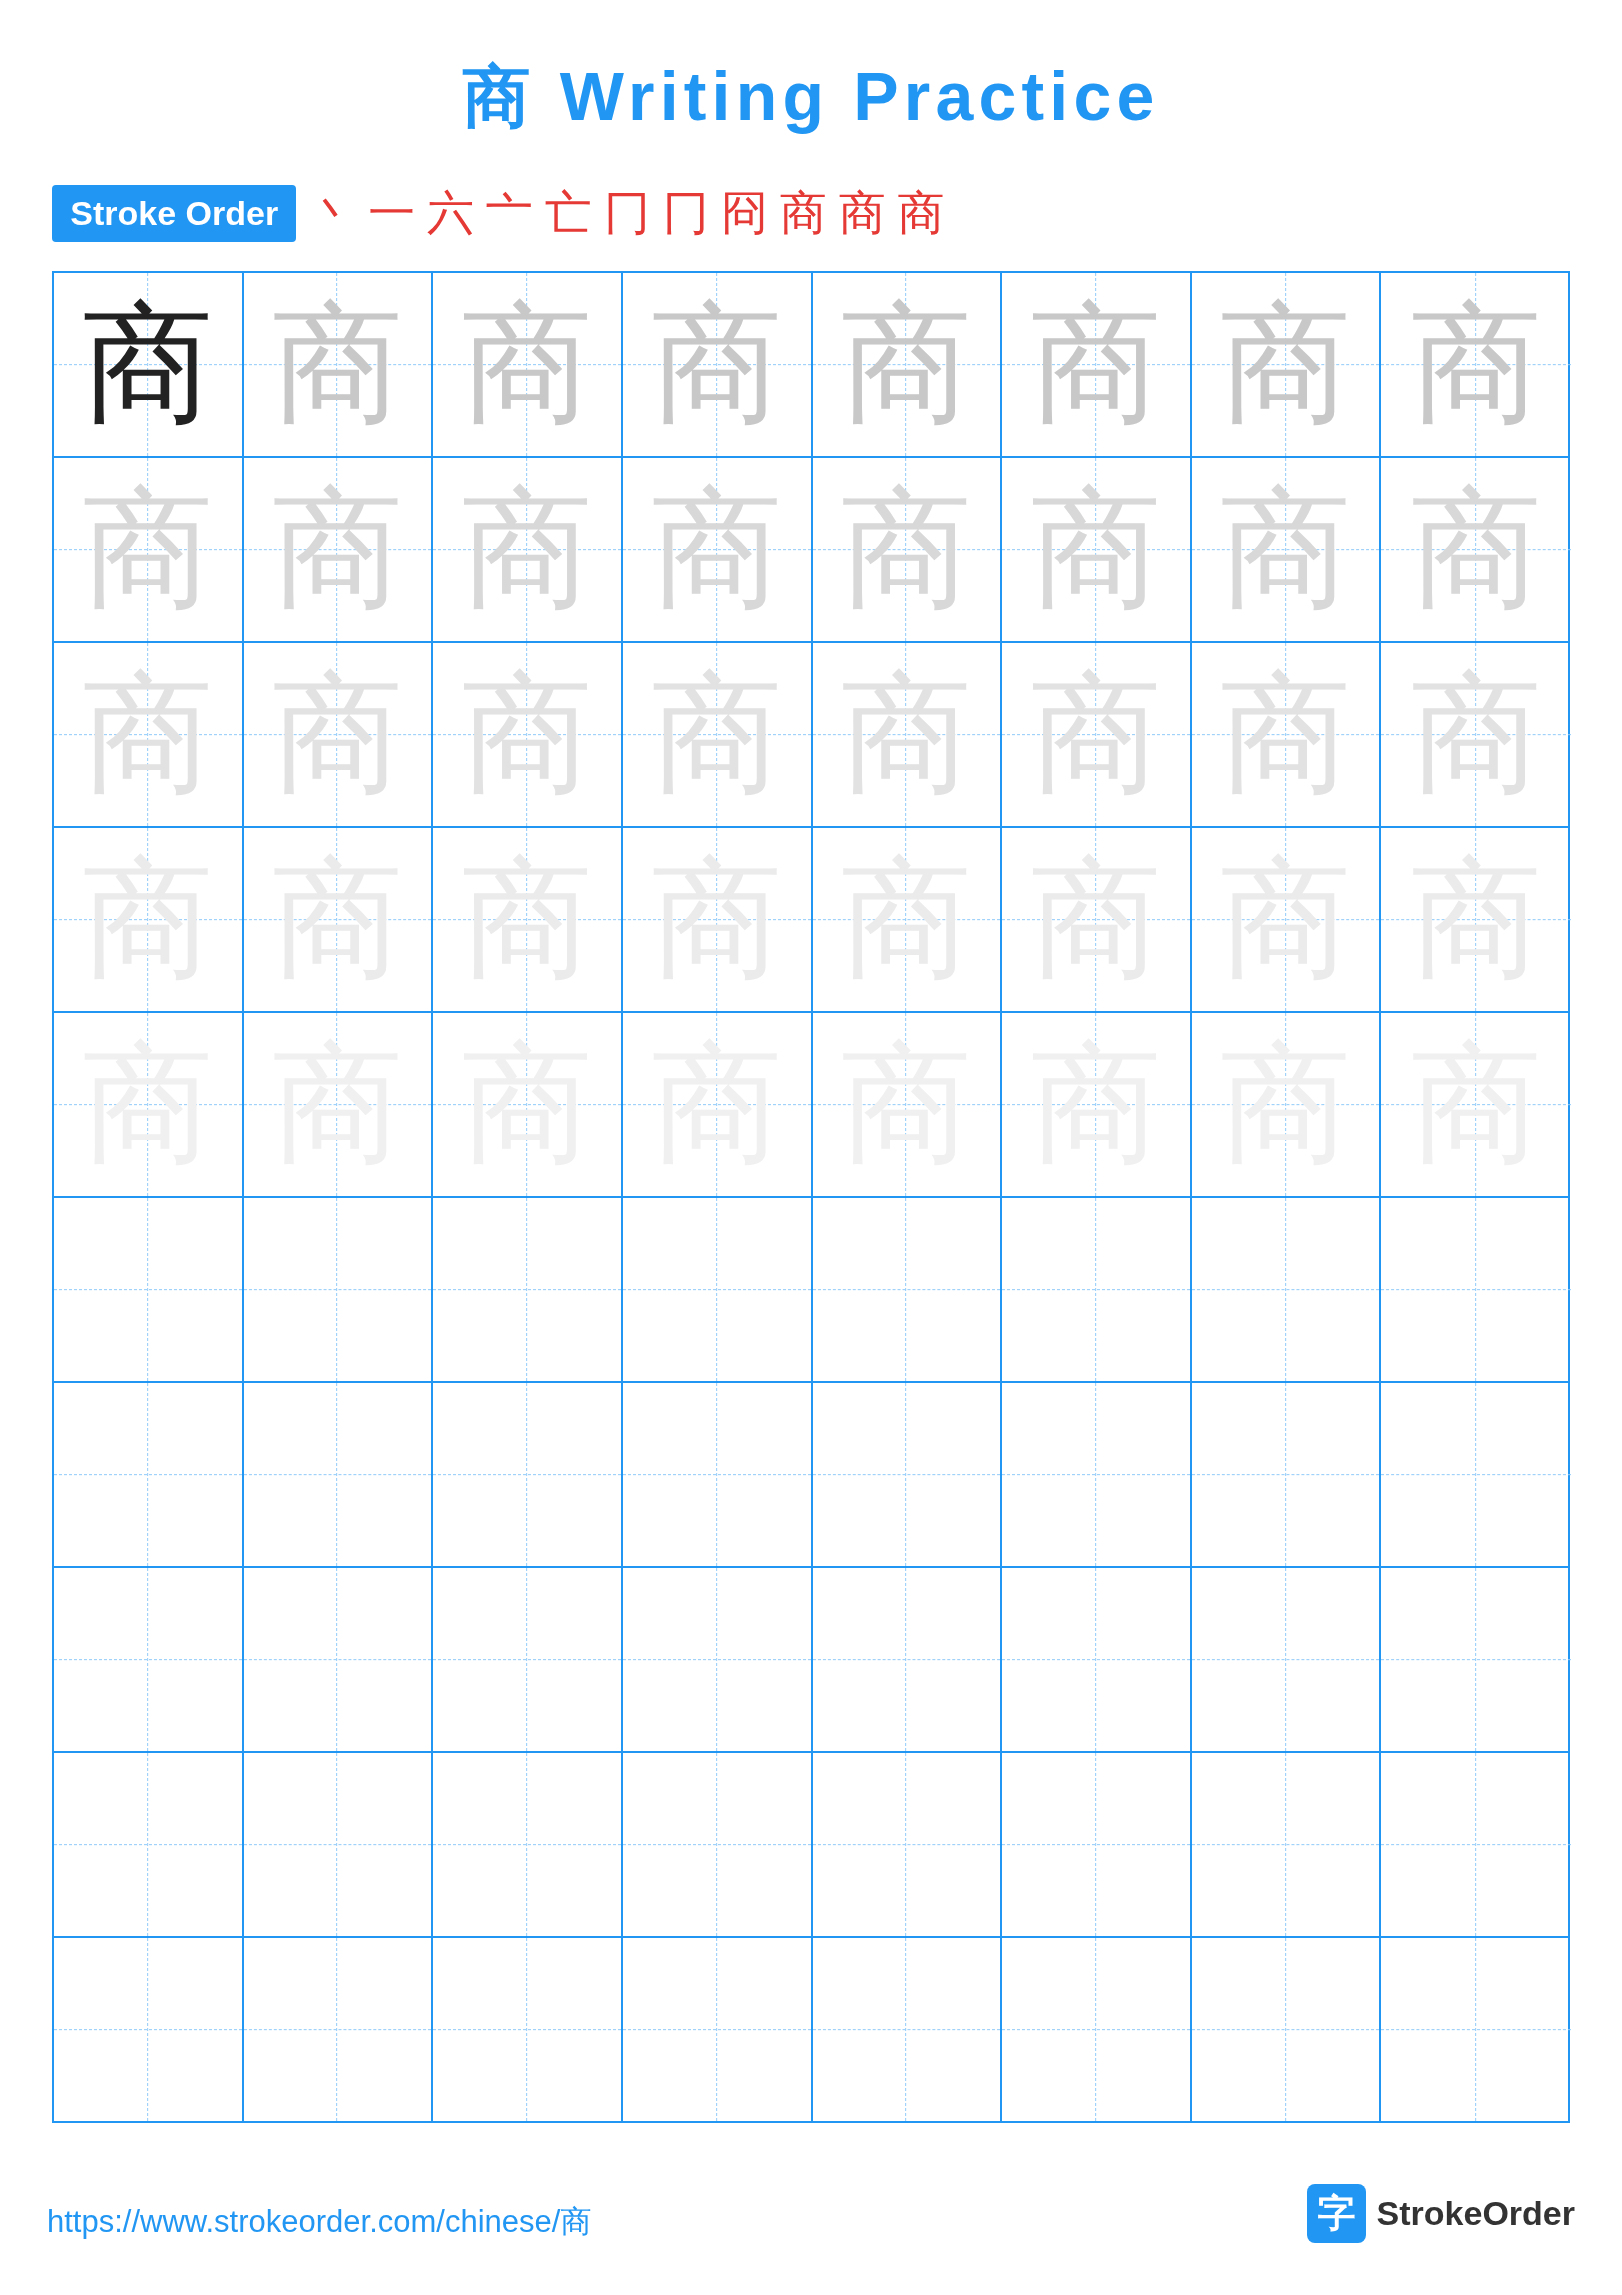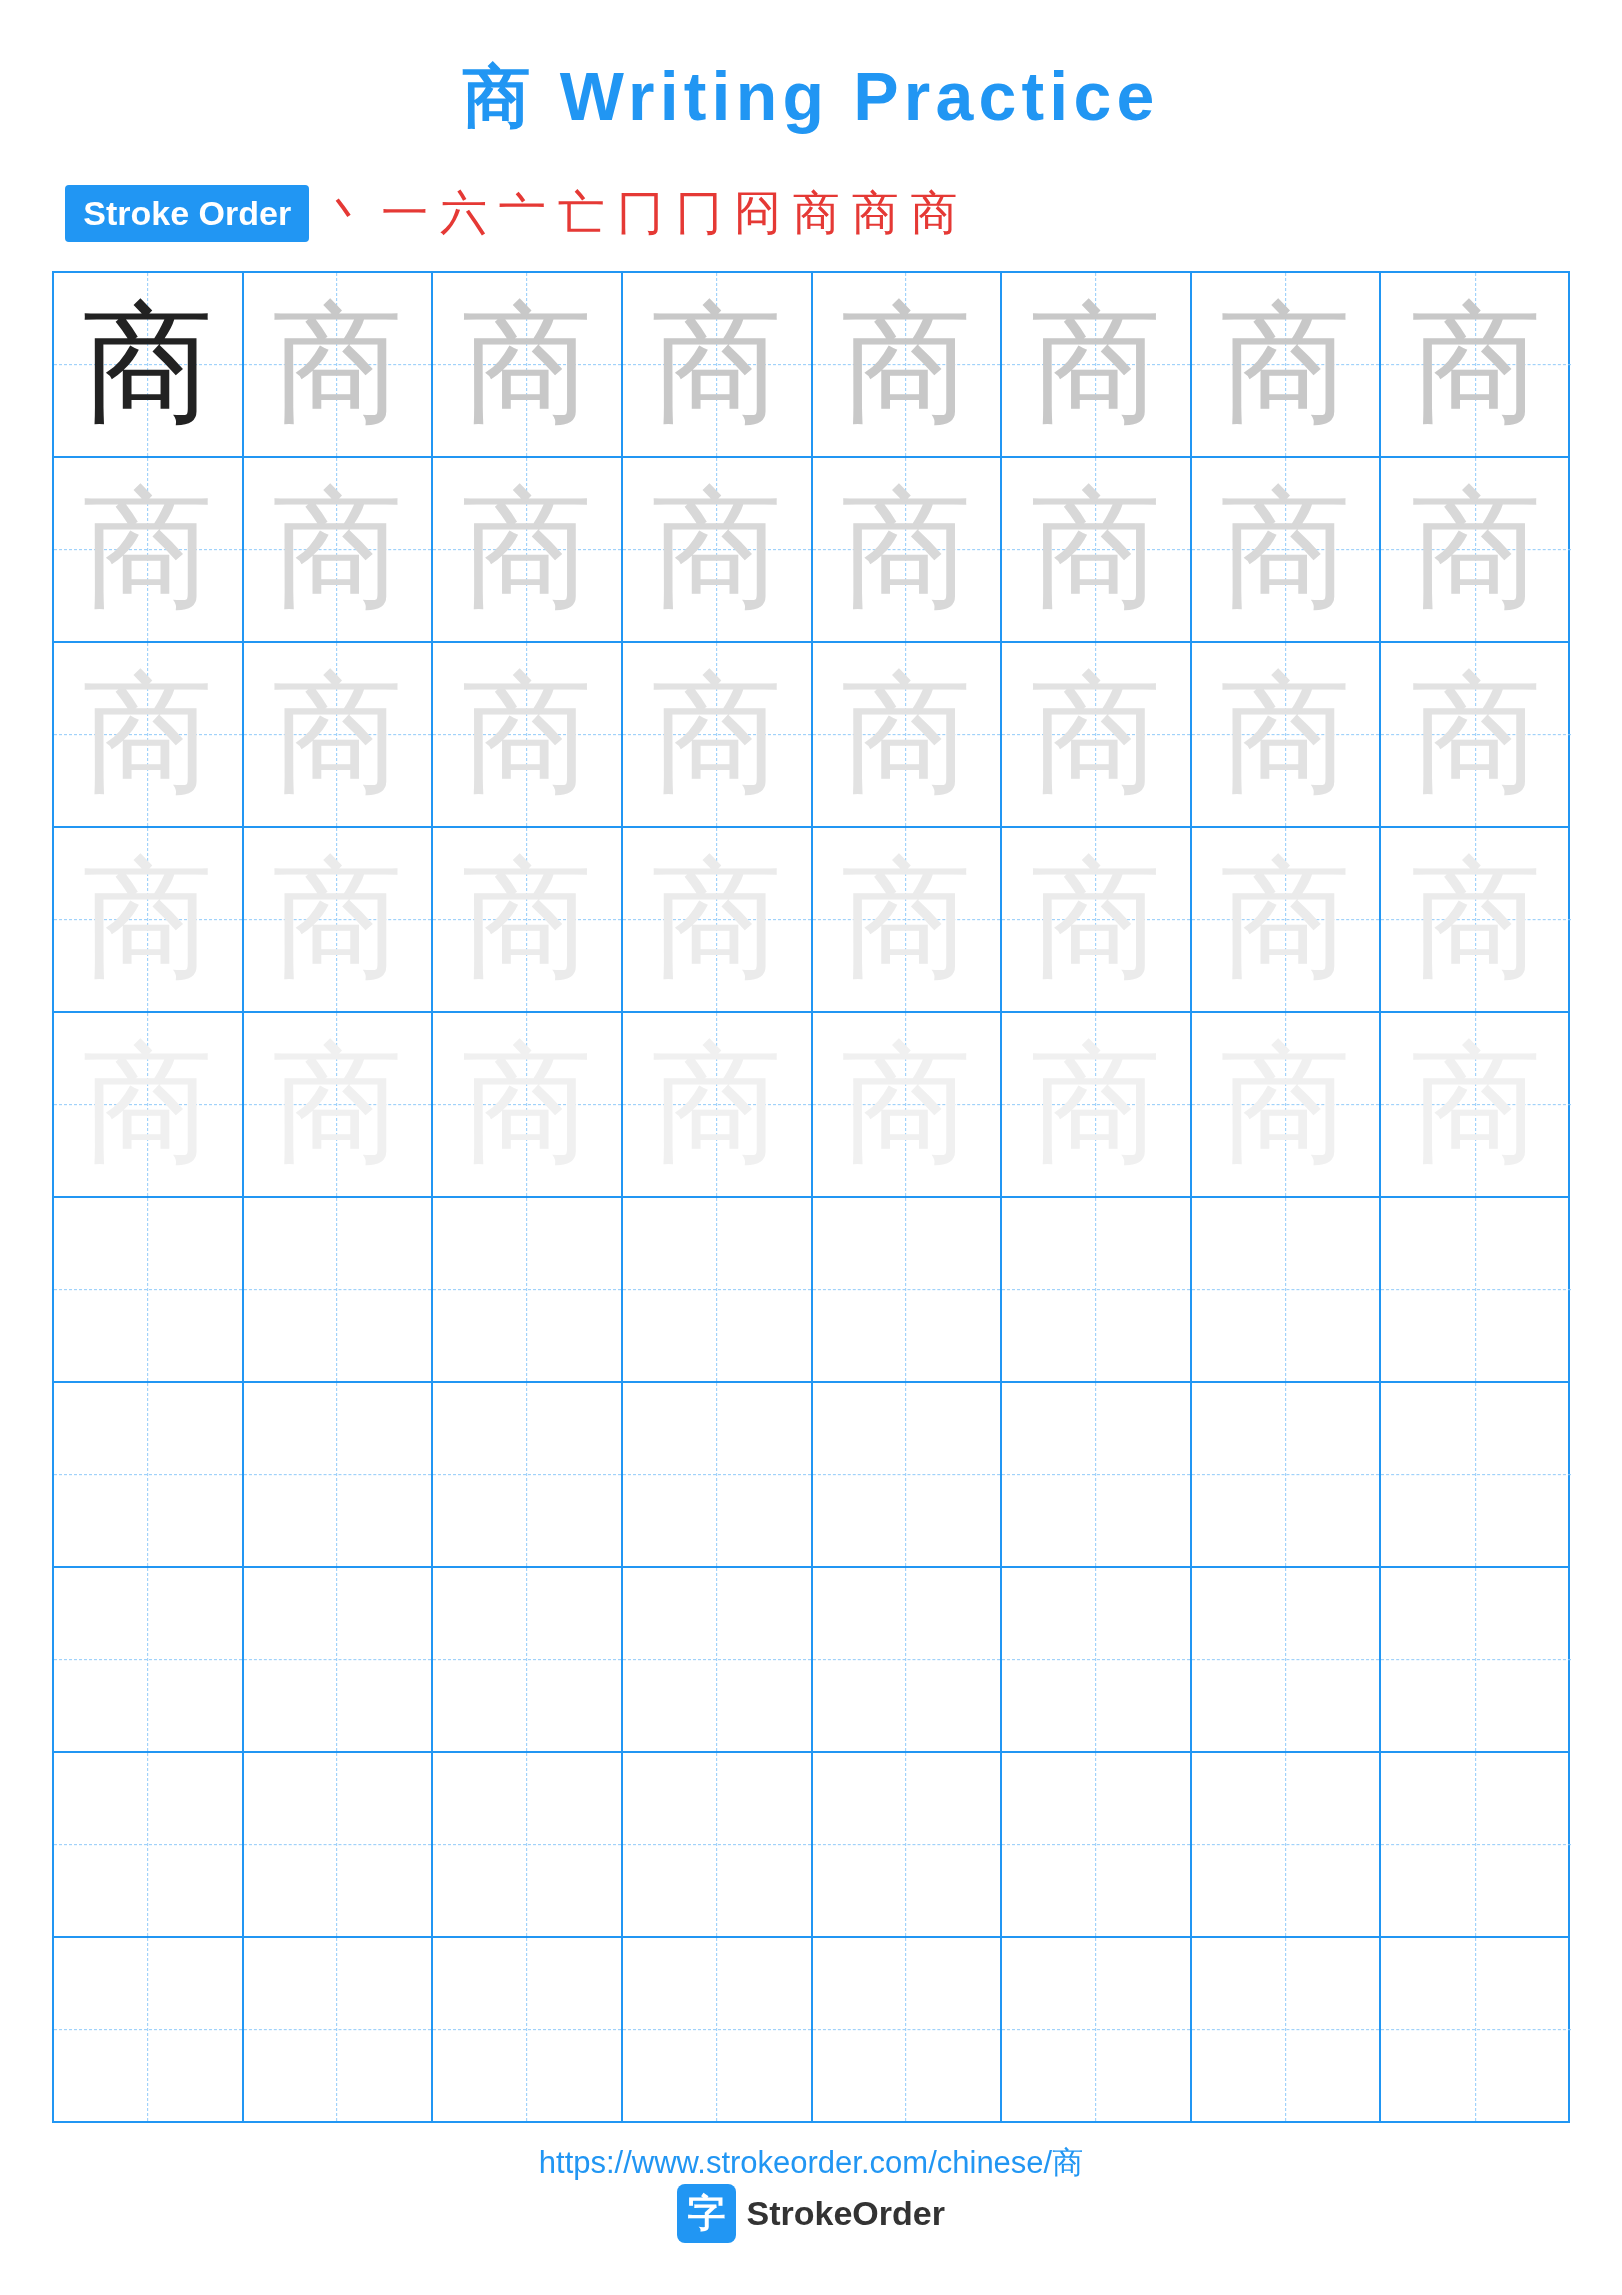--- a/index.html
+++ b/index.html
@@ -18,21 +18,21 @@
       padding-bottom: 39px;
       font-size: 68px;
       font-weight: bold;
       color: #2196F3;
       letter-spacing: 5.2px;
     }
 
     .stroke-order-row {
       display: flex;
       align-items: center;
-      padding-left: 65px;
+      padding-left: 52px;
       padding-bottom: 26px;
       gap: 13px;
     }
 
     .stroke-order-badge {
       background: #2196F3;
       color: white;
       padding: 9.2px 18.3px;
       border-radius: 3.9px;
       font-size: 34px;
@@ -164,24 +164,23 @@
       height: 183px;
     }
 
     
     .footer {
       position: absolute;
       bottom: 52px;
       left: 0;
       right: 0;
       display: flex;
-      align-items: center;
+      align-items: flex-end;
       justify-content: space-between;
-      padding: 0 65px;
-      flex-direction: column;
+      padding: 0 47px;
     }
 
     .footer-url {
       color: #2196F3;
       font-size: 31px;
       text-decoration: none;
     }
 
     .footer-logo {
       display: flex;

